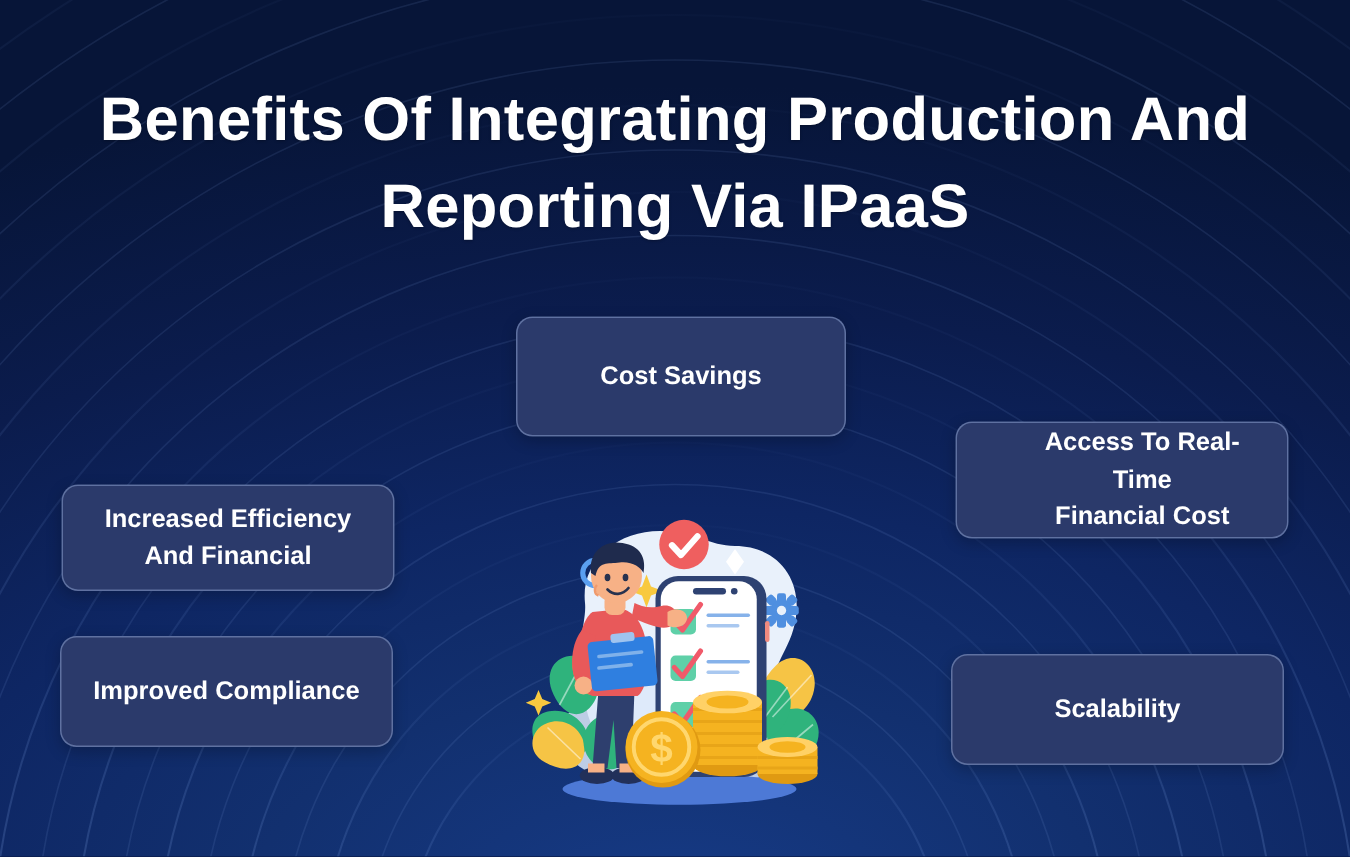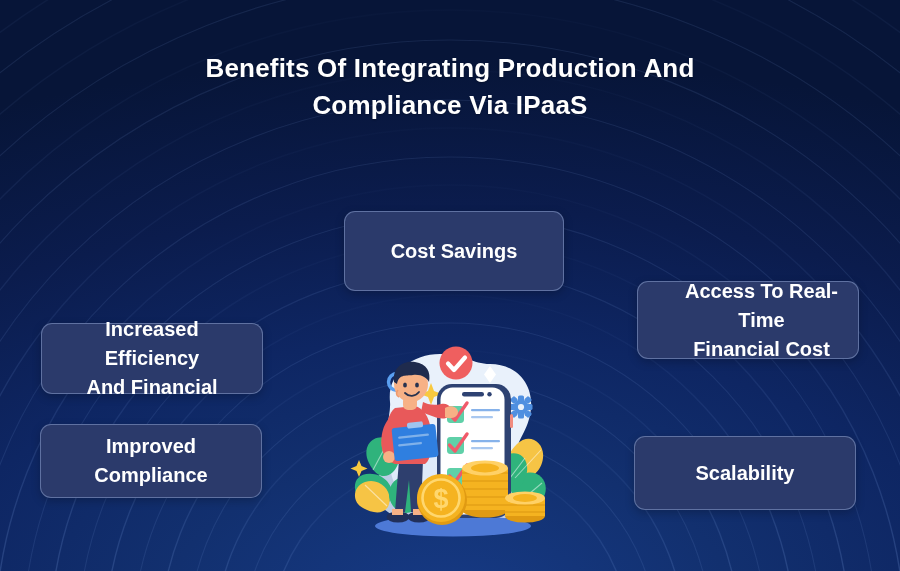--- a/index.html
+++ b/index.html
@@ -22,39 +22,39 @@
 
   
   #arcs { position:absolute; inset:0; pointer-events:none; }
 
   
   .title {
     position:absolute;
     top:50px; left:0; width:900px;
     text-align:center;
     color:#ffffff;
-    font-size:26px;
+    font-size:41px;
     font-weight:bold;
     letter-spacing:0.2px;
     line-height:1.42;
     text-shadow:0 1px 2px rgba(0,0,0,.28);
   }
 
   
   .card {
     position:absolute;
     display:flex;
     align-items:center;
     justify-content:center;
     text-align:center;
     background:#2b3a6b;
     border:1px solid rgba(168,190,235,.42);
     border-radius:11px;
     color:#ffffff;
-    font-size:20px;
+    font-size:17px;
     font-weight:bold;
     line-height:1.45;
     padding:8px 14px;
     box-shadow:0 3px 10px rgba(0,0,0,.22);
   }
   .card span { display:block; }
 
   #card-cost      { left:344px; top:211px; width:220px; height:80px; }
   #card-efficiency{ left:41px;  top:283px; width:222px; height:71px;margin-top:40px; }
   #card-access    { left:637px; top:281px; width:222px; height:78px;padding-left:41px; }
@@ -103,21 +103,21 @@
       <circle cx="450" cy="640" r="483"></circle>
       <circle cx="450" cy="640" r="540"></circle>
       <circle cx="450" cy="640" r="600"></circle>
       <circle cx="450" cy="640" r="661"></circle>
       <circle cx="450" cy="640" r="724"></circle>
     </g>
   </svg>
 
   <div class="title">
     <span>Benefits Of Integrating Production And</span><br>
-    <span>Compliance Via IPaaS</span>
+    <span>Reporting Via IPaaS</span>
   </div>
 
   <div class="card" id="card-cost">
     <span>Cost Savings</span>
   </div>
 
   <div class="card" id="card-efficiency">
     <div>
       <span>Increased Efficiency</span>
       <span>And Financial</span>

